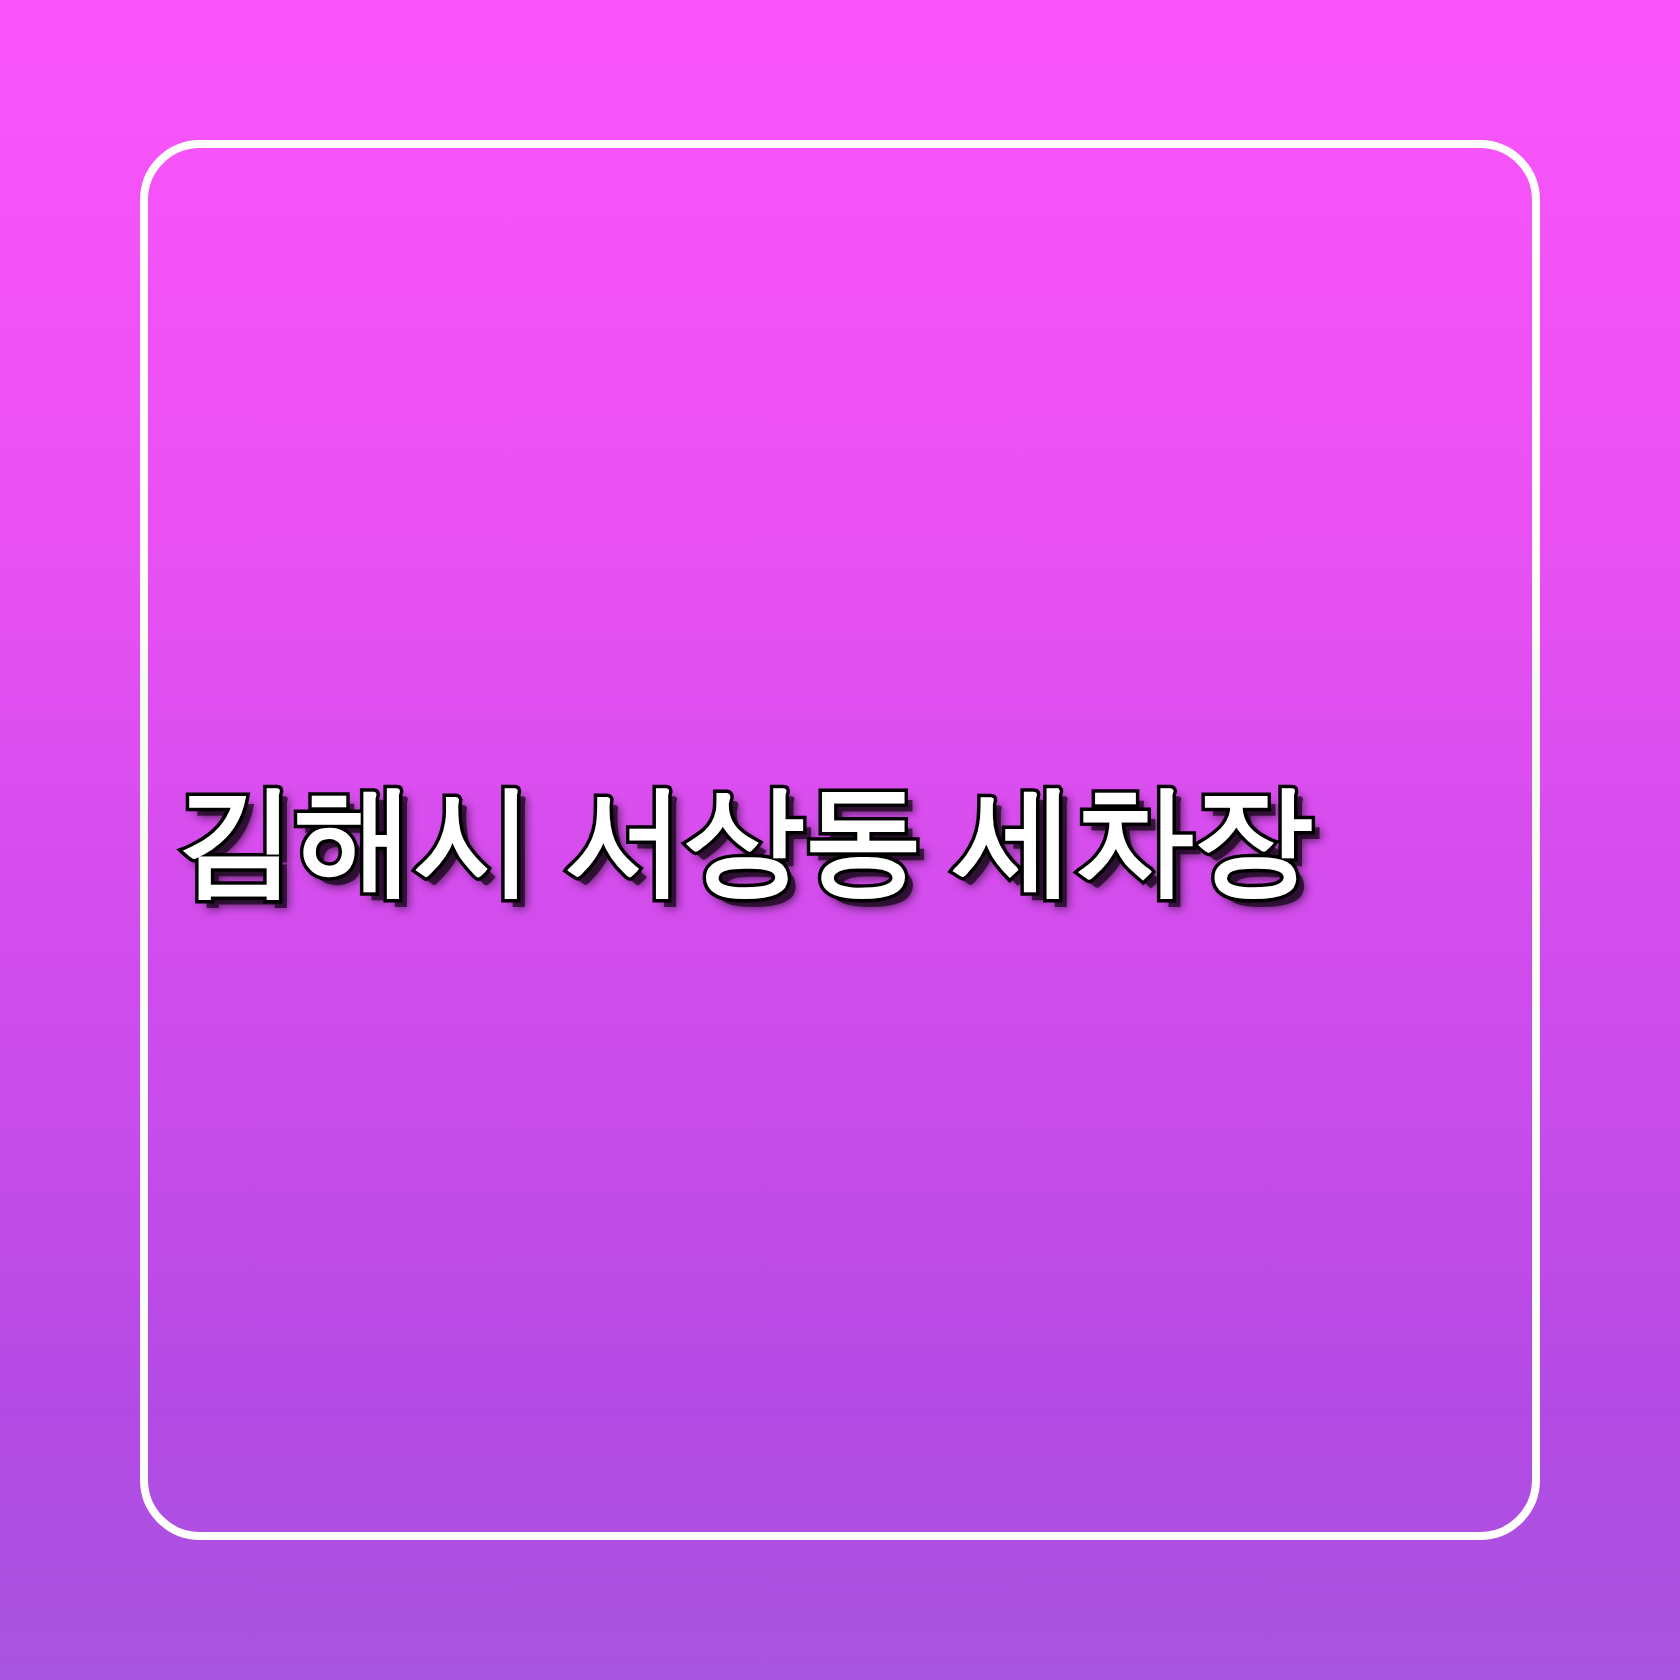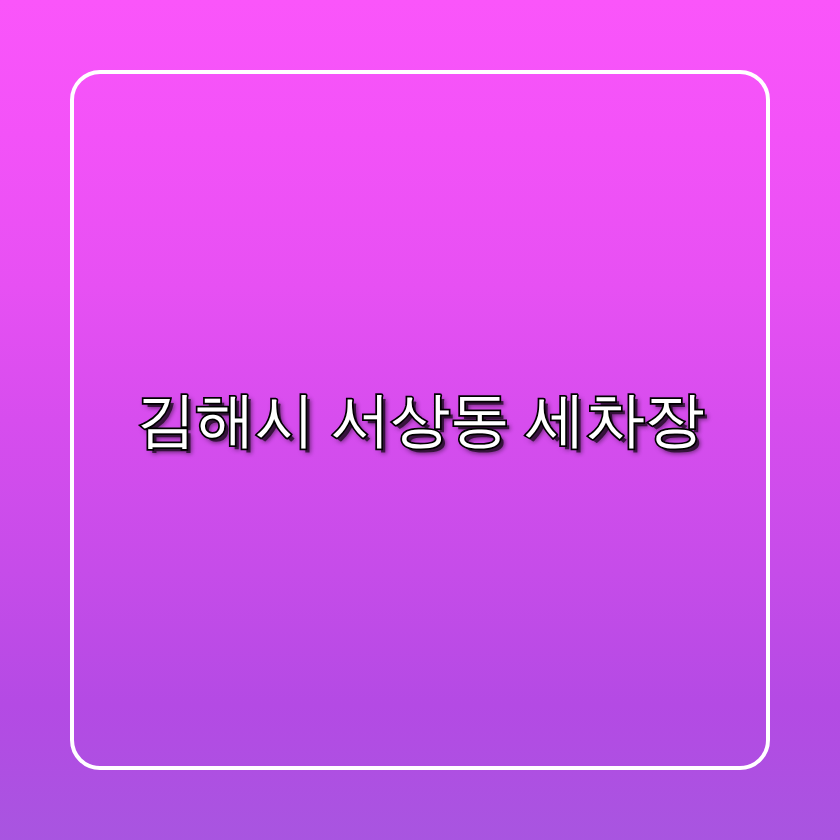--- a/index.html
+++ b/index.html
@@ -58,25 +58,24 @@
     display: flex;
     flex-direction: column;
     align-items: center;
     justify-content: center;
     padding: 0 18px;
   }
 
   .headline-line {
     display: block;
     width: 100%;
-    text-align: center;
     font-family: "Liberation Sans", "DejaVu Sans", sans-serif;
     font-size: 60px;
     line-height: 72px;
-    font-weight: normal;
+    font-weight: bold;
     letter-spacing: -0.5px;
     color: #ffffff;
     white-space: nowrap;
 
     
     -webkit-text-stroke: 3.5px #000000;
     paint-order: stroke fill;
 
     
     text-shadow:

